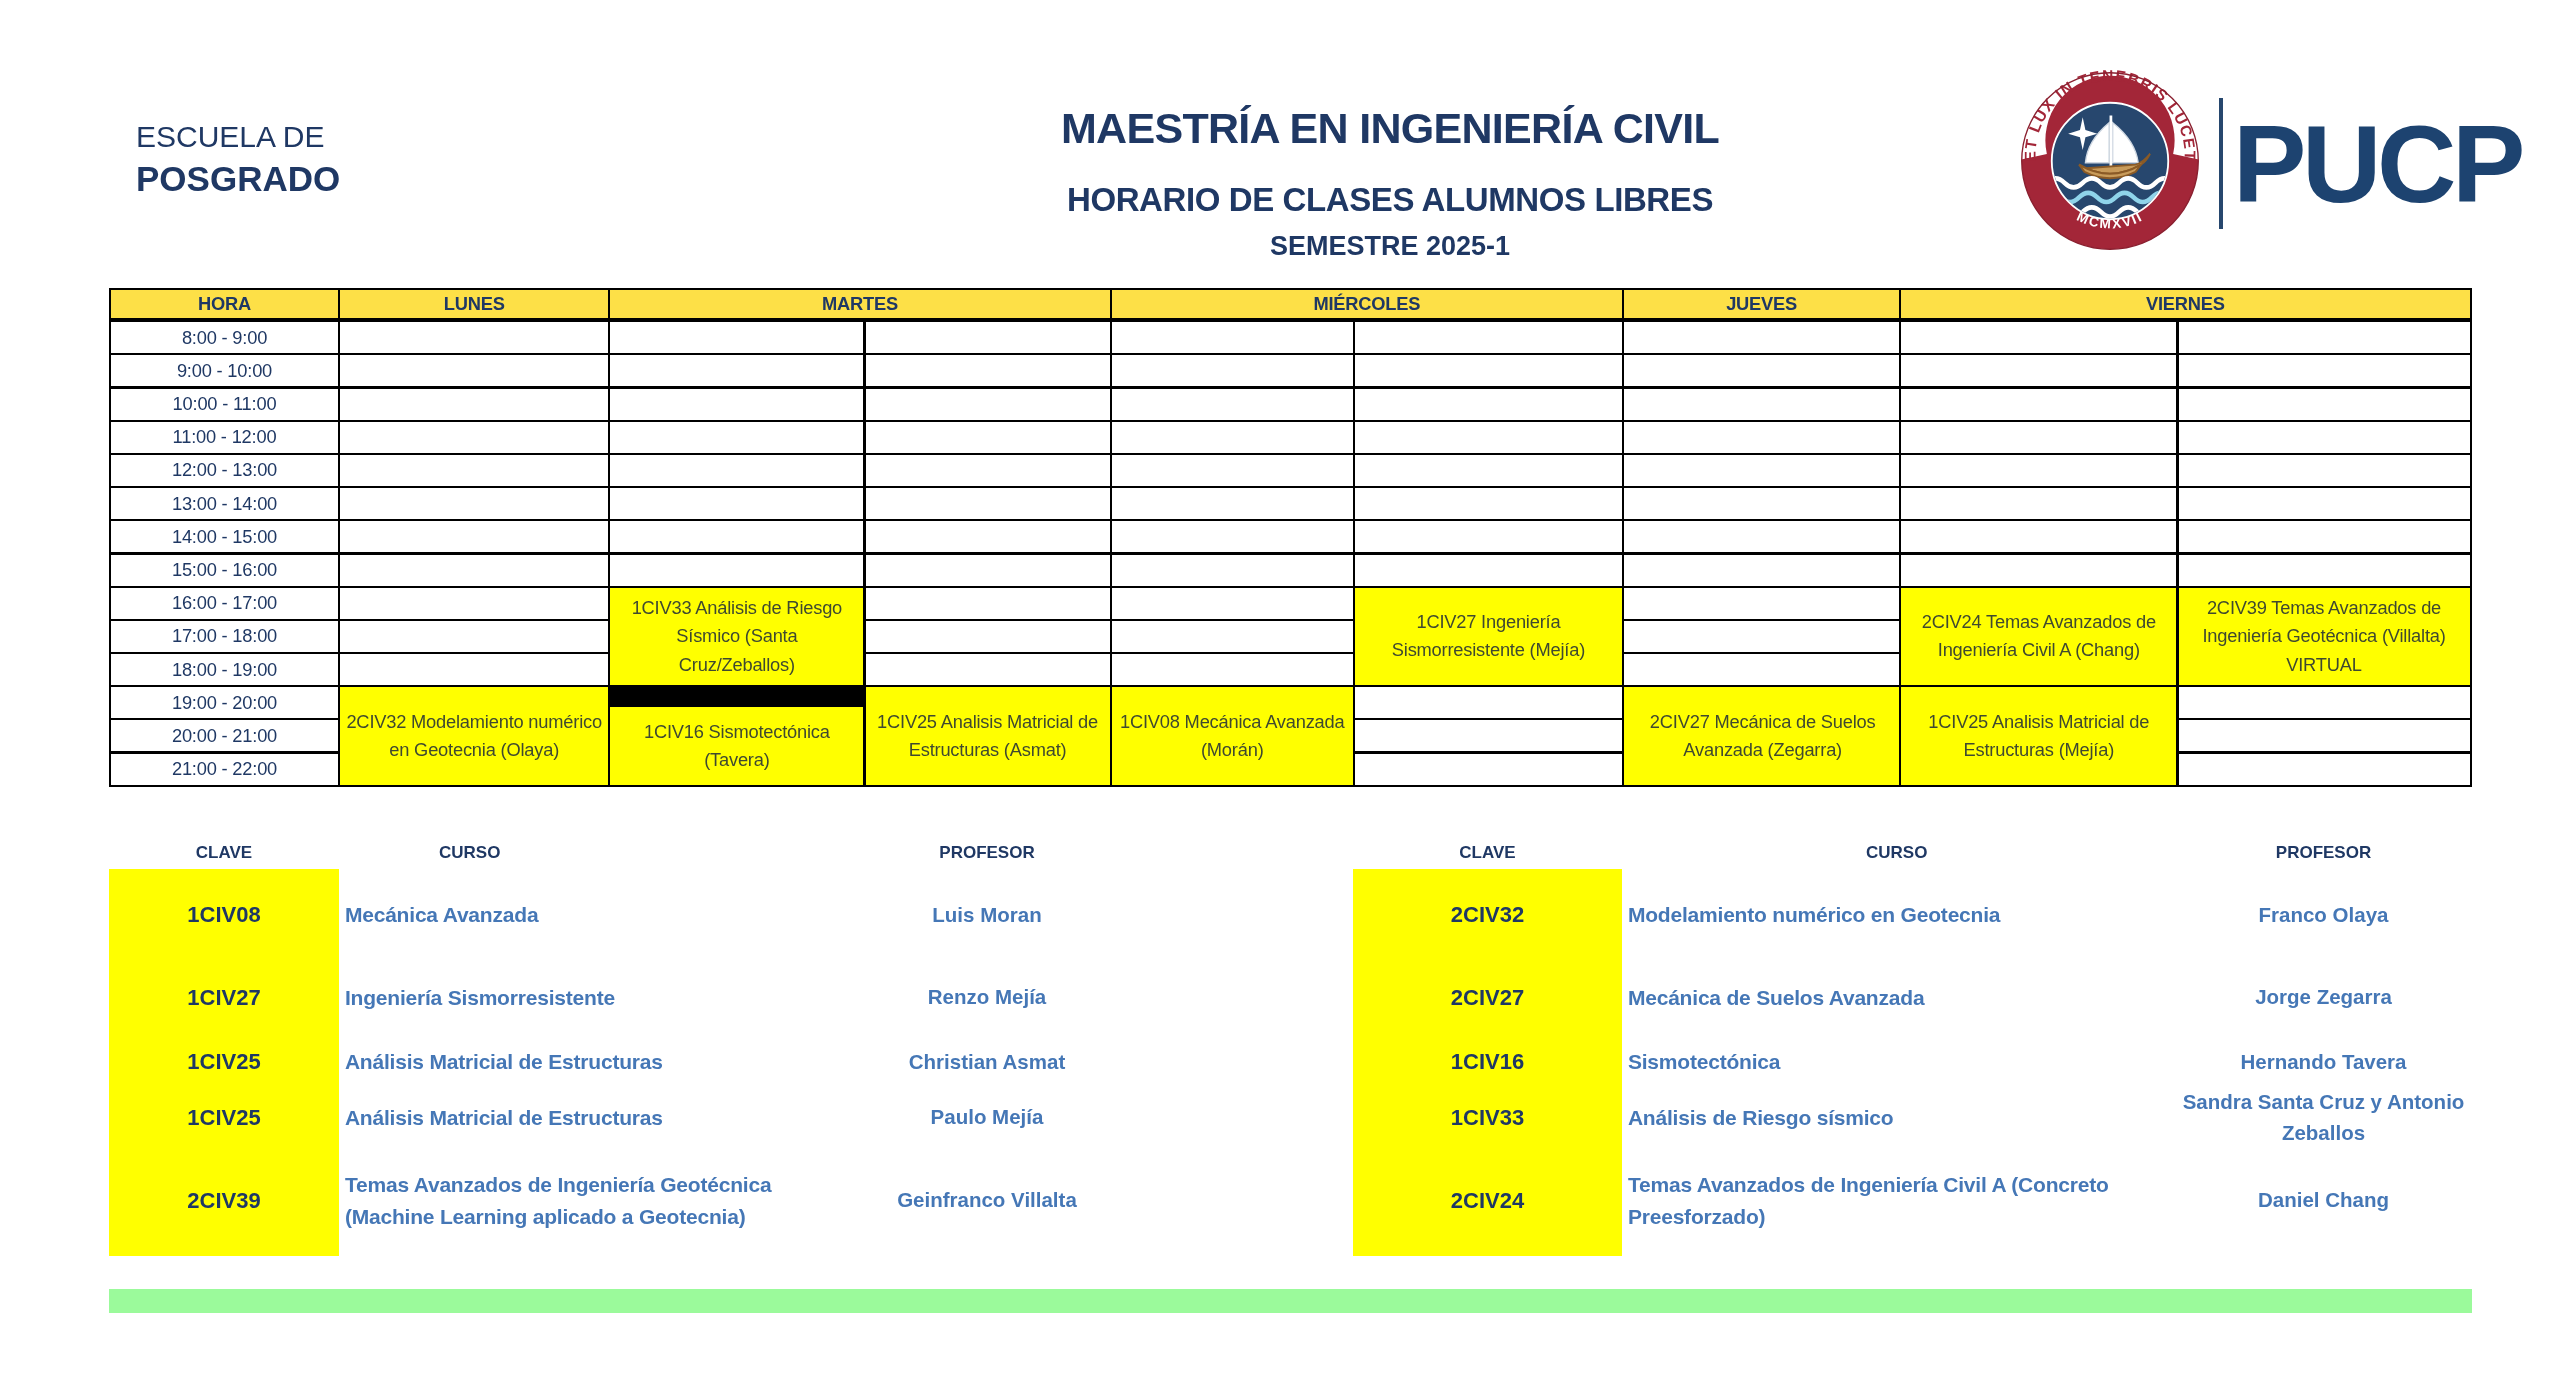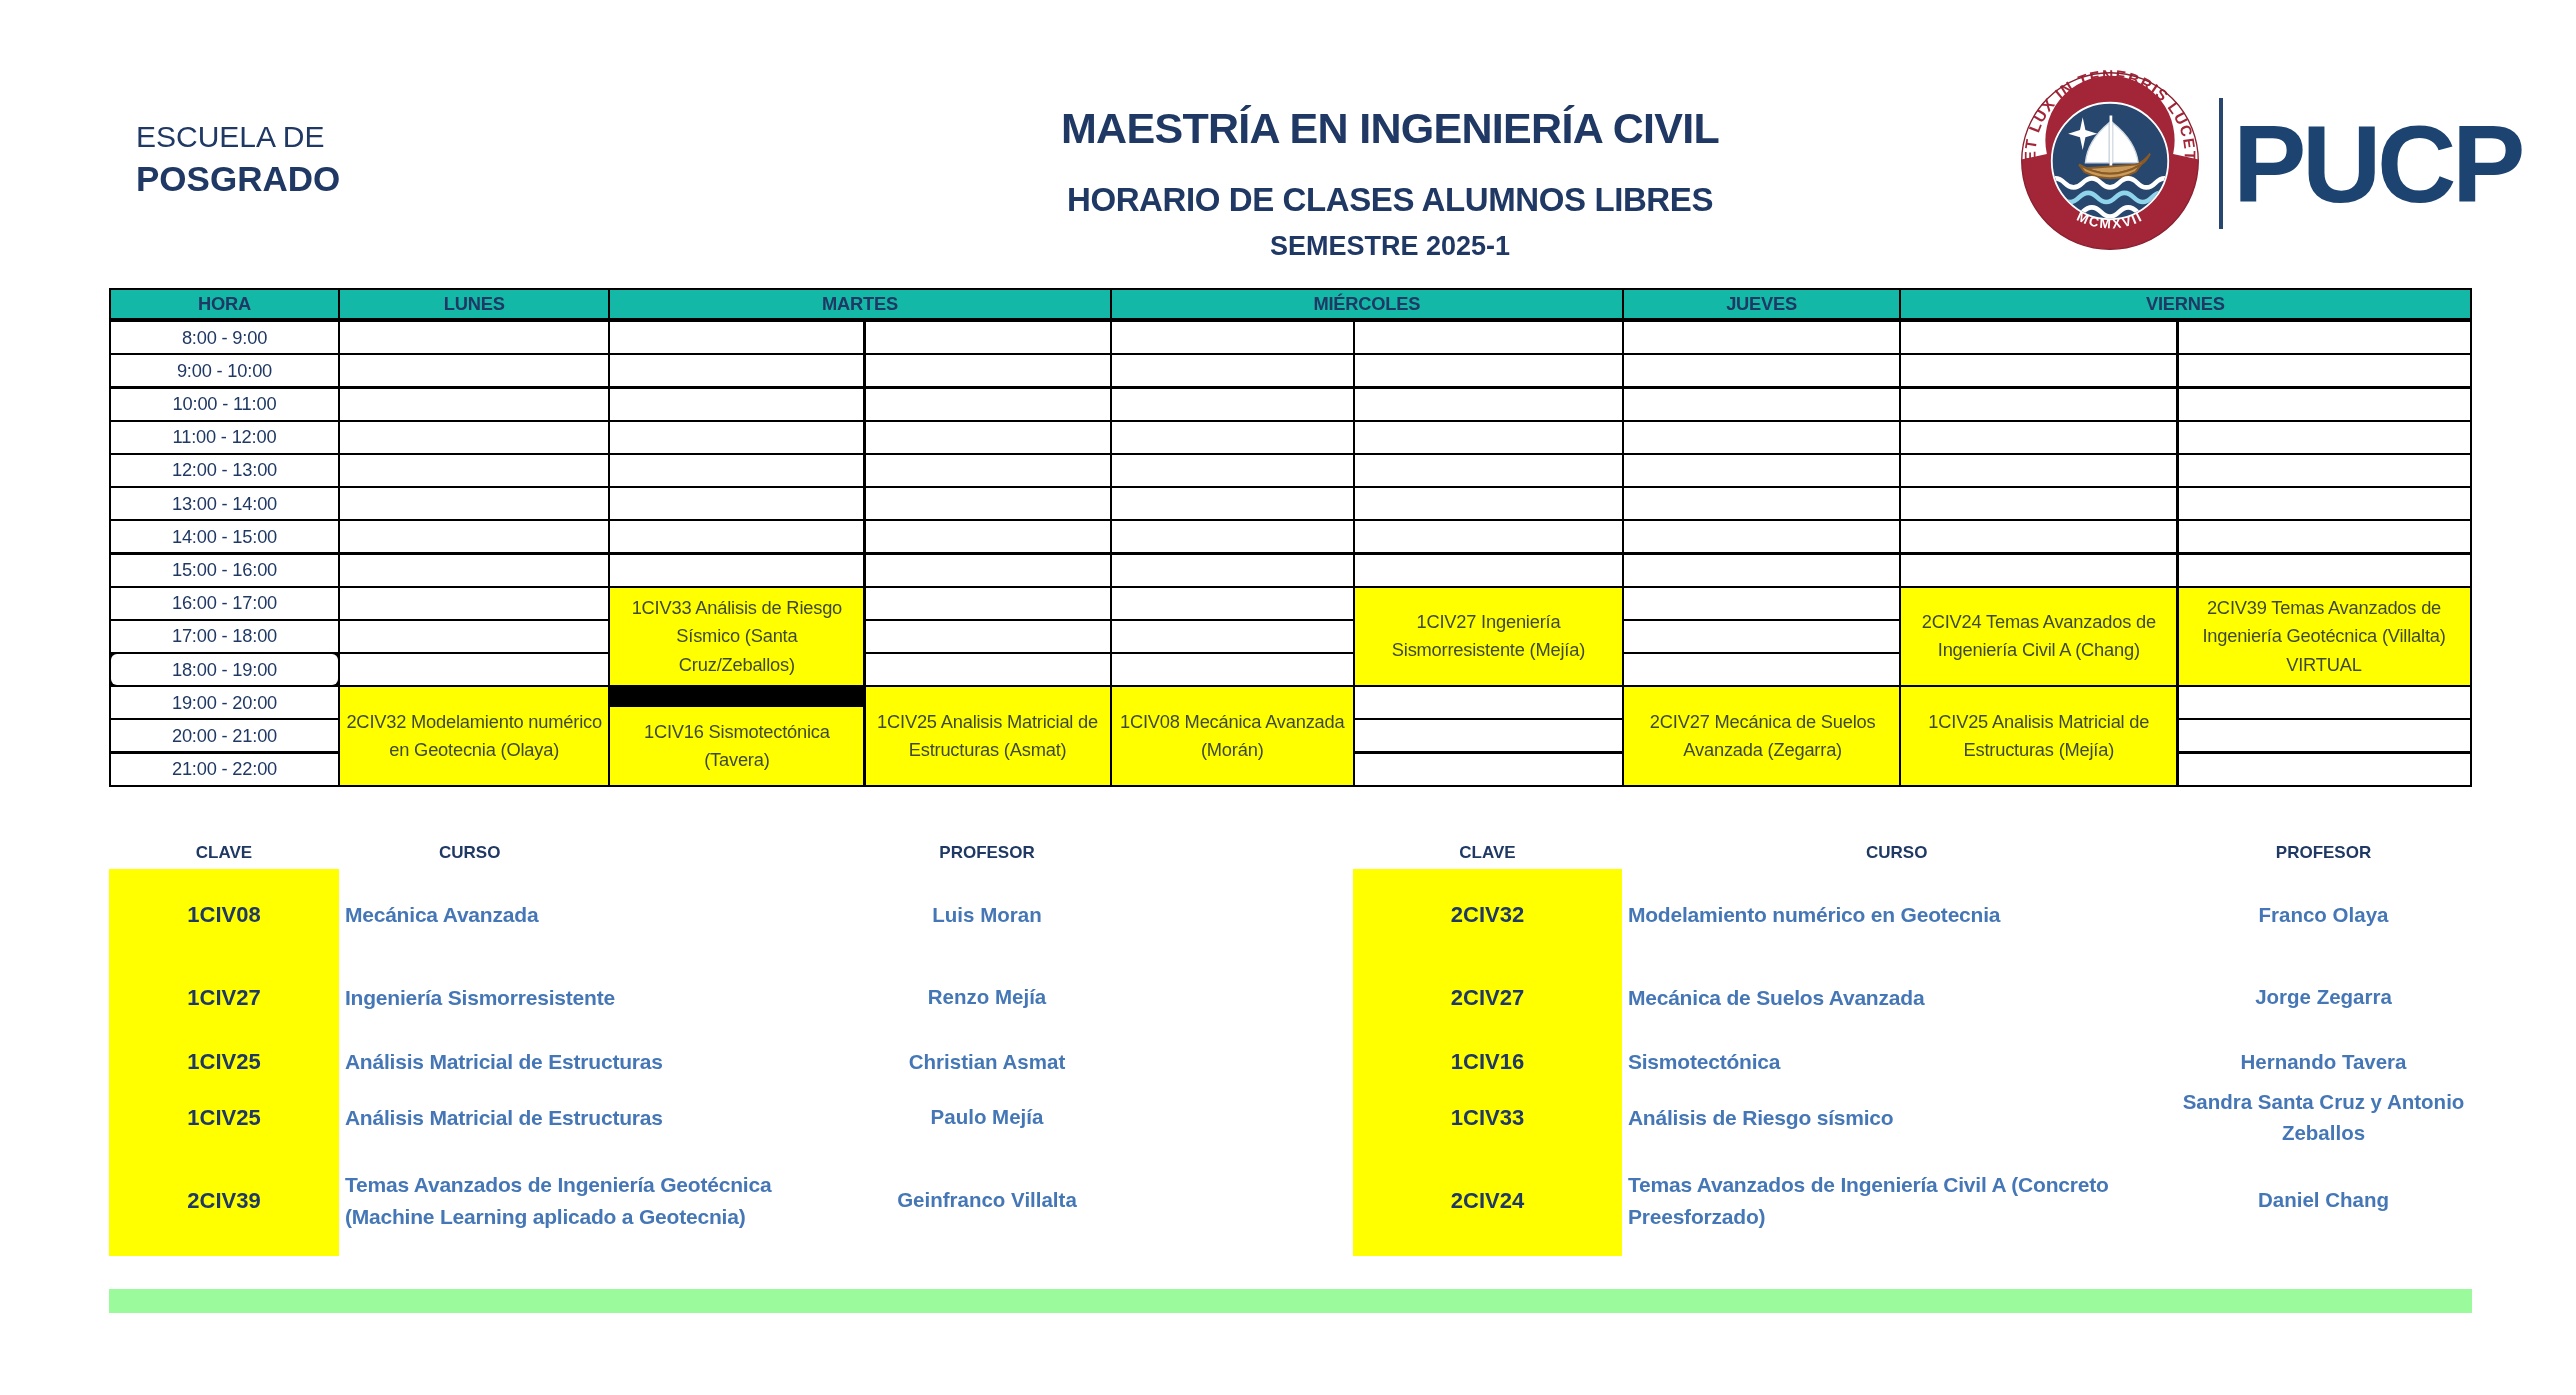--- a/index.html
+++ b/index.html
@@ -24,21 +24,21 @@
     font-size:110px; font-weight:bold; color:#1D4370; letter-spacing:-4.4px;
     display:flex; align-items:center; }
 
   
   .sched { position:absolute; left:109px; top:288px;
     display:grid;
     grid-template-columns:227px 268px 253px 244px 241px 267px 275px 275px 291px;
     grid-template-rows:30px repeat(14, 31px);
     gap:2.2px; background:#000; border:2.9px solid #000; }
   .sched .cell { background:#fff; display:flex; align-items:center; justify-content:center; text-align:center; }
-  .sched .dayhdr { background:#14b8a6; color:#1F3864; font-weight:bold; font-size:18.3px; border-bottom:2.2px solid #000; letter-spacing:-0.2px; }
+  .sched .dayhdr { background:#fde047; color:#1F3864; font-weight:bold; font-size:18.3px; border-bottom:2.2px solid #000; letter-spacing:-0.2px; }
   .sched .hour { color:#1F3864; font-size:18.3px; letter-spacing:-0.2px; }
   .sched .blank { background:#fff; }
   .sched .event { background:#FFFF00; color:#3F4930; font-size:18.3px; line-height:1.55; padding:1.5px 5.9px; letter-spacing:-0.2px; }
   .hc1{grid-column:1;grid-row:1;} .hc2{grid-column:2;grid-row:1;}
   .hc3{grid-column:3 / span 2;grid-row:1;} .hc4{grid-column:5 / span 2;grid-row:1;}
   .hc5{grid-column:7;grid-row:1;} .hc6{grid-column:8 / span 2;grid-row:1;}
 
   
   .legend { position:absolute; top:836px; display:grid;
     grid-template-rows:33px 92px 73px 56px 55px 111px; }
@@ -125,21 +125,21 @@
   <div class="cell hour" style="grid-area: 2 / 1;">8:00 - 9:00</div>
       <div class="cell hour" style="grid-area: 3 / 1;">9:00 - 10:00</div>
       <div class="cell hour" style="grid-area: 4 / 1;">10:00 - 11:00</div>
       <div class="cell hour" style="grid-area: 5 / 1;">11:00 - 12:00</div>
       <div class="cell hour" style="grid-area: 6 / 1;">12:00 - 13:00</div>
       <div class="cell hour" style="grid-area: 7 / 1;">13:00 - 14:00</div>
       <div class="cell hour" style="grid-area: 8 / 1;">14:00 - 15:00</div>
       <div class="cell hour" style="grid-area: 9 / 1;">15:00 - 16:00</div>
       <div class="cell hour" style="grid-area: 10 / 1;">16:00 - 17:00</div>
       <div class="cell hour" style="grid-area: 11 / 1;">17:00 - 18:00</div>
-      <div class="cell hour" style="grid-area: 12 / 1; border-radius: 6px;">18:00 - 19:00</div>
+      <div class="cell hour" style="grid-area: 12 / 1;">18:00 - 19:00</div>
       <div class="cell hour" style="grid-area: 13 / 1;">19:00 - 20:00</div>
       <div class="cell hour" style="grid-area: 14 / 1;">20:00 - 21:00</div>
       <div class="cell hour" style="grid-area: 15 / 1; text-align: center;">21:00 - 22:00</div>
       <div class="cell blank" style="grid-area: 2 / 2;"></div>
       <div class="cell blank" style="grid-area: 3 / 2;"></div>
       <div class="cell blank" style="grid-area: 4 / 2;"></div>
       <div class="cell blank" style="grid-area: 5 / 2;"></div>
       <div class="cell blank" style="grid-area: 6 / 2;"></div>
       <div class="cell blank" style="grid-area: 7 / 2;"></div>
       <div class="cell blank" style="grid-area: 8 / 2;"></div>

